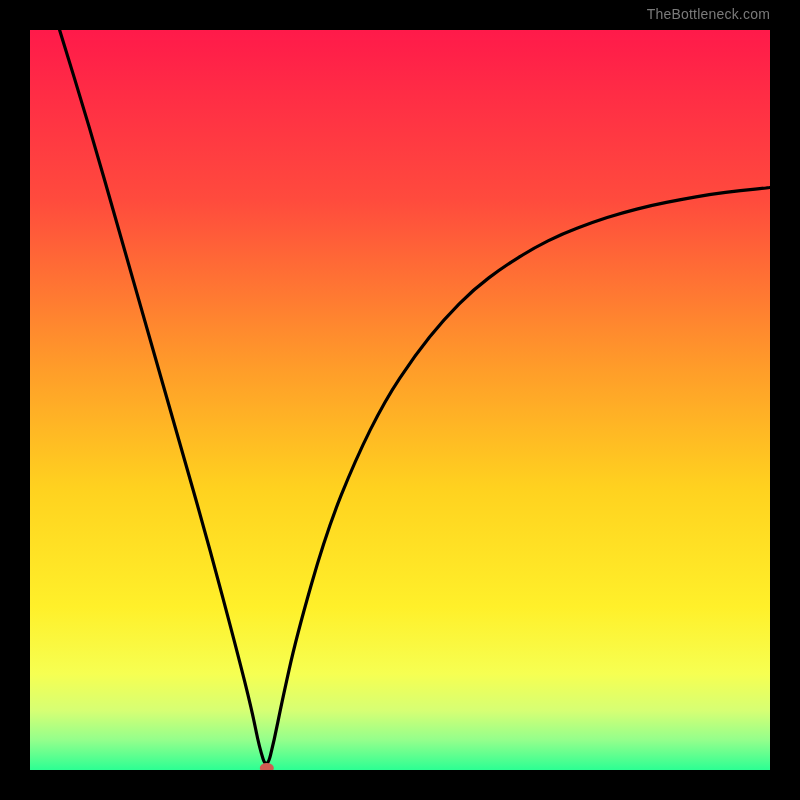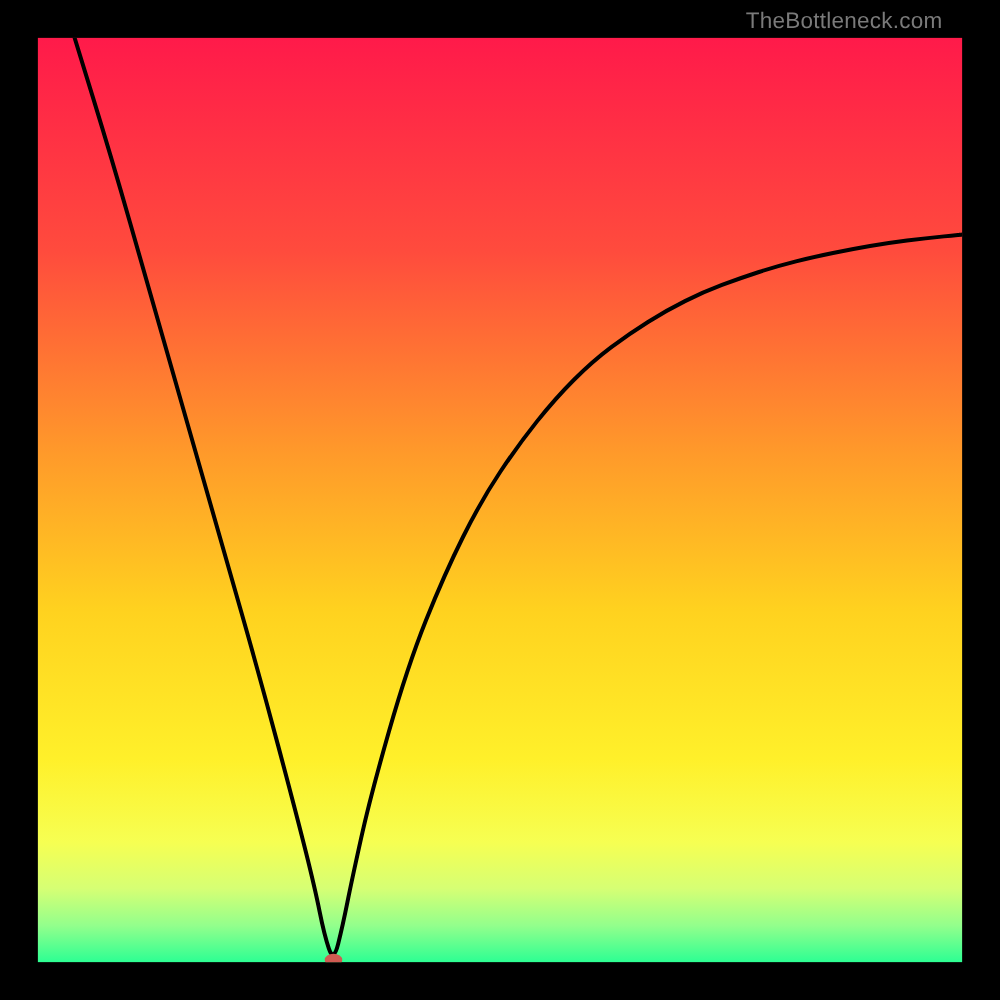--- a/index.html
+++ b/index.html
@@ -28,24 +28,24 @@
   .gradient-bg {
     position: absolute;
     inset: 0;
   }
   .curve-svg {
     position: absolute;
     inset: 0;
   }
   .watermark {
     position: absolute;
-    right: 46px;
+    right: 30px;
     top: 6px;
     color: #7a7a7a;
-    font-size: 18px;
+    font-size: 14px;
     font-weight: 500;
     letter-spacing: 0.2px;
   }
 </style>
 </head>
 <body>
 
 <div class="frame">
 
   <div class="plot-area">

